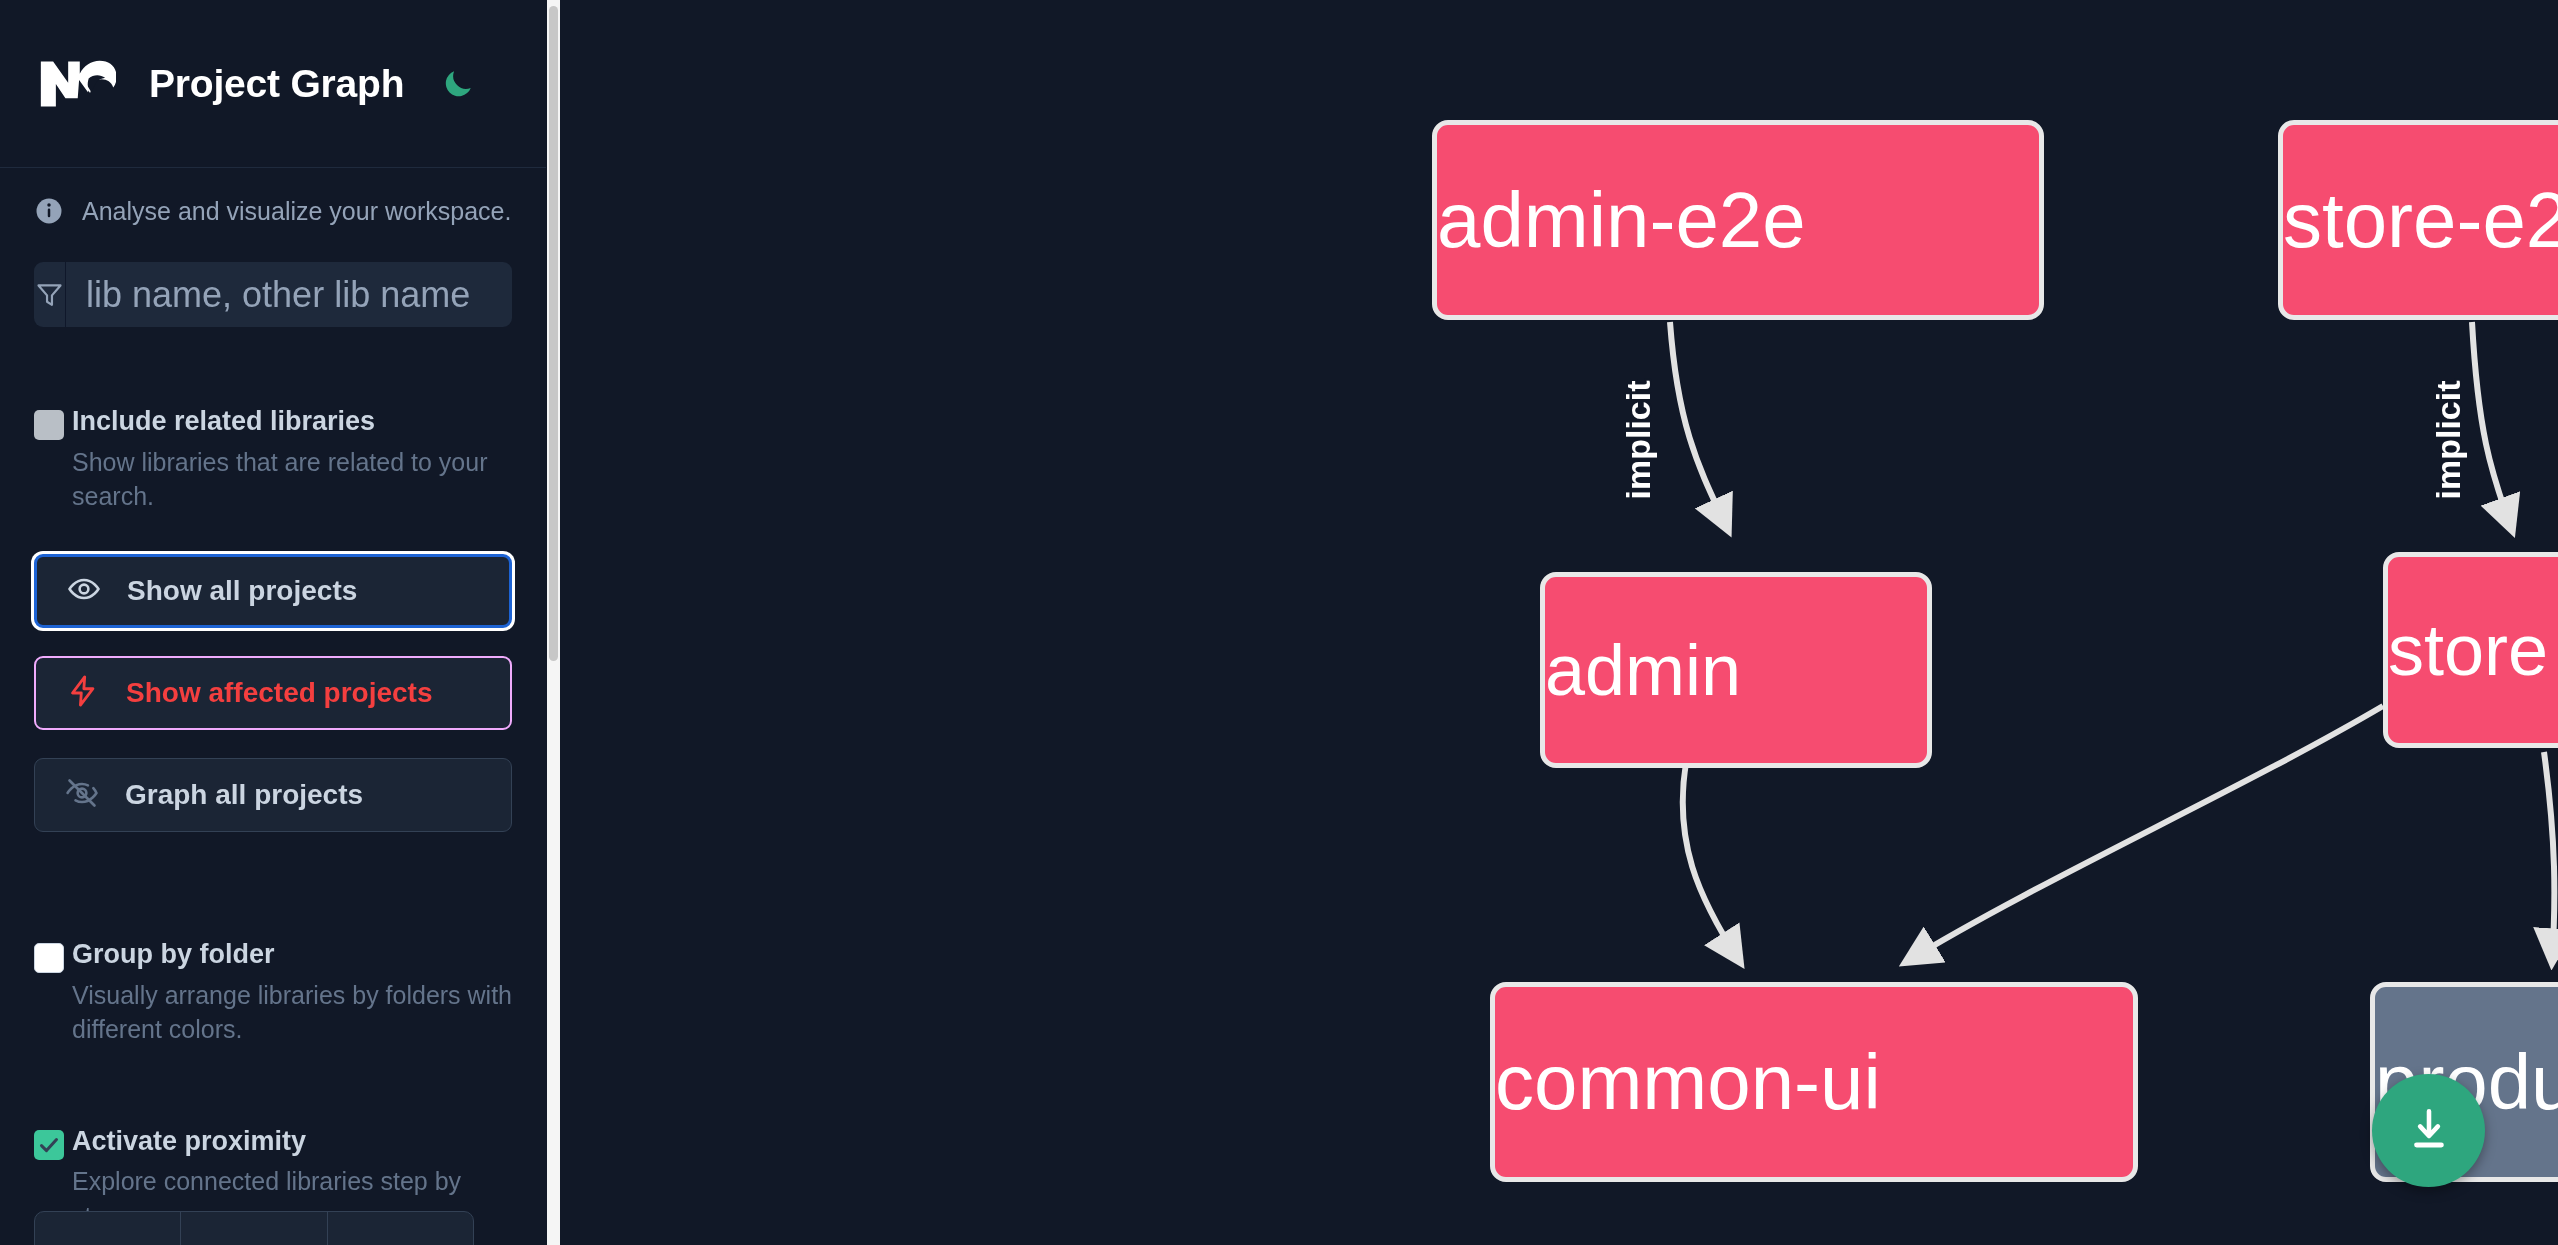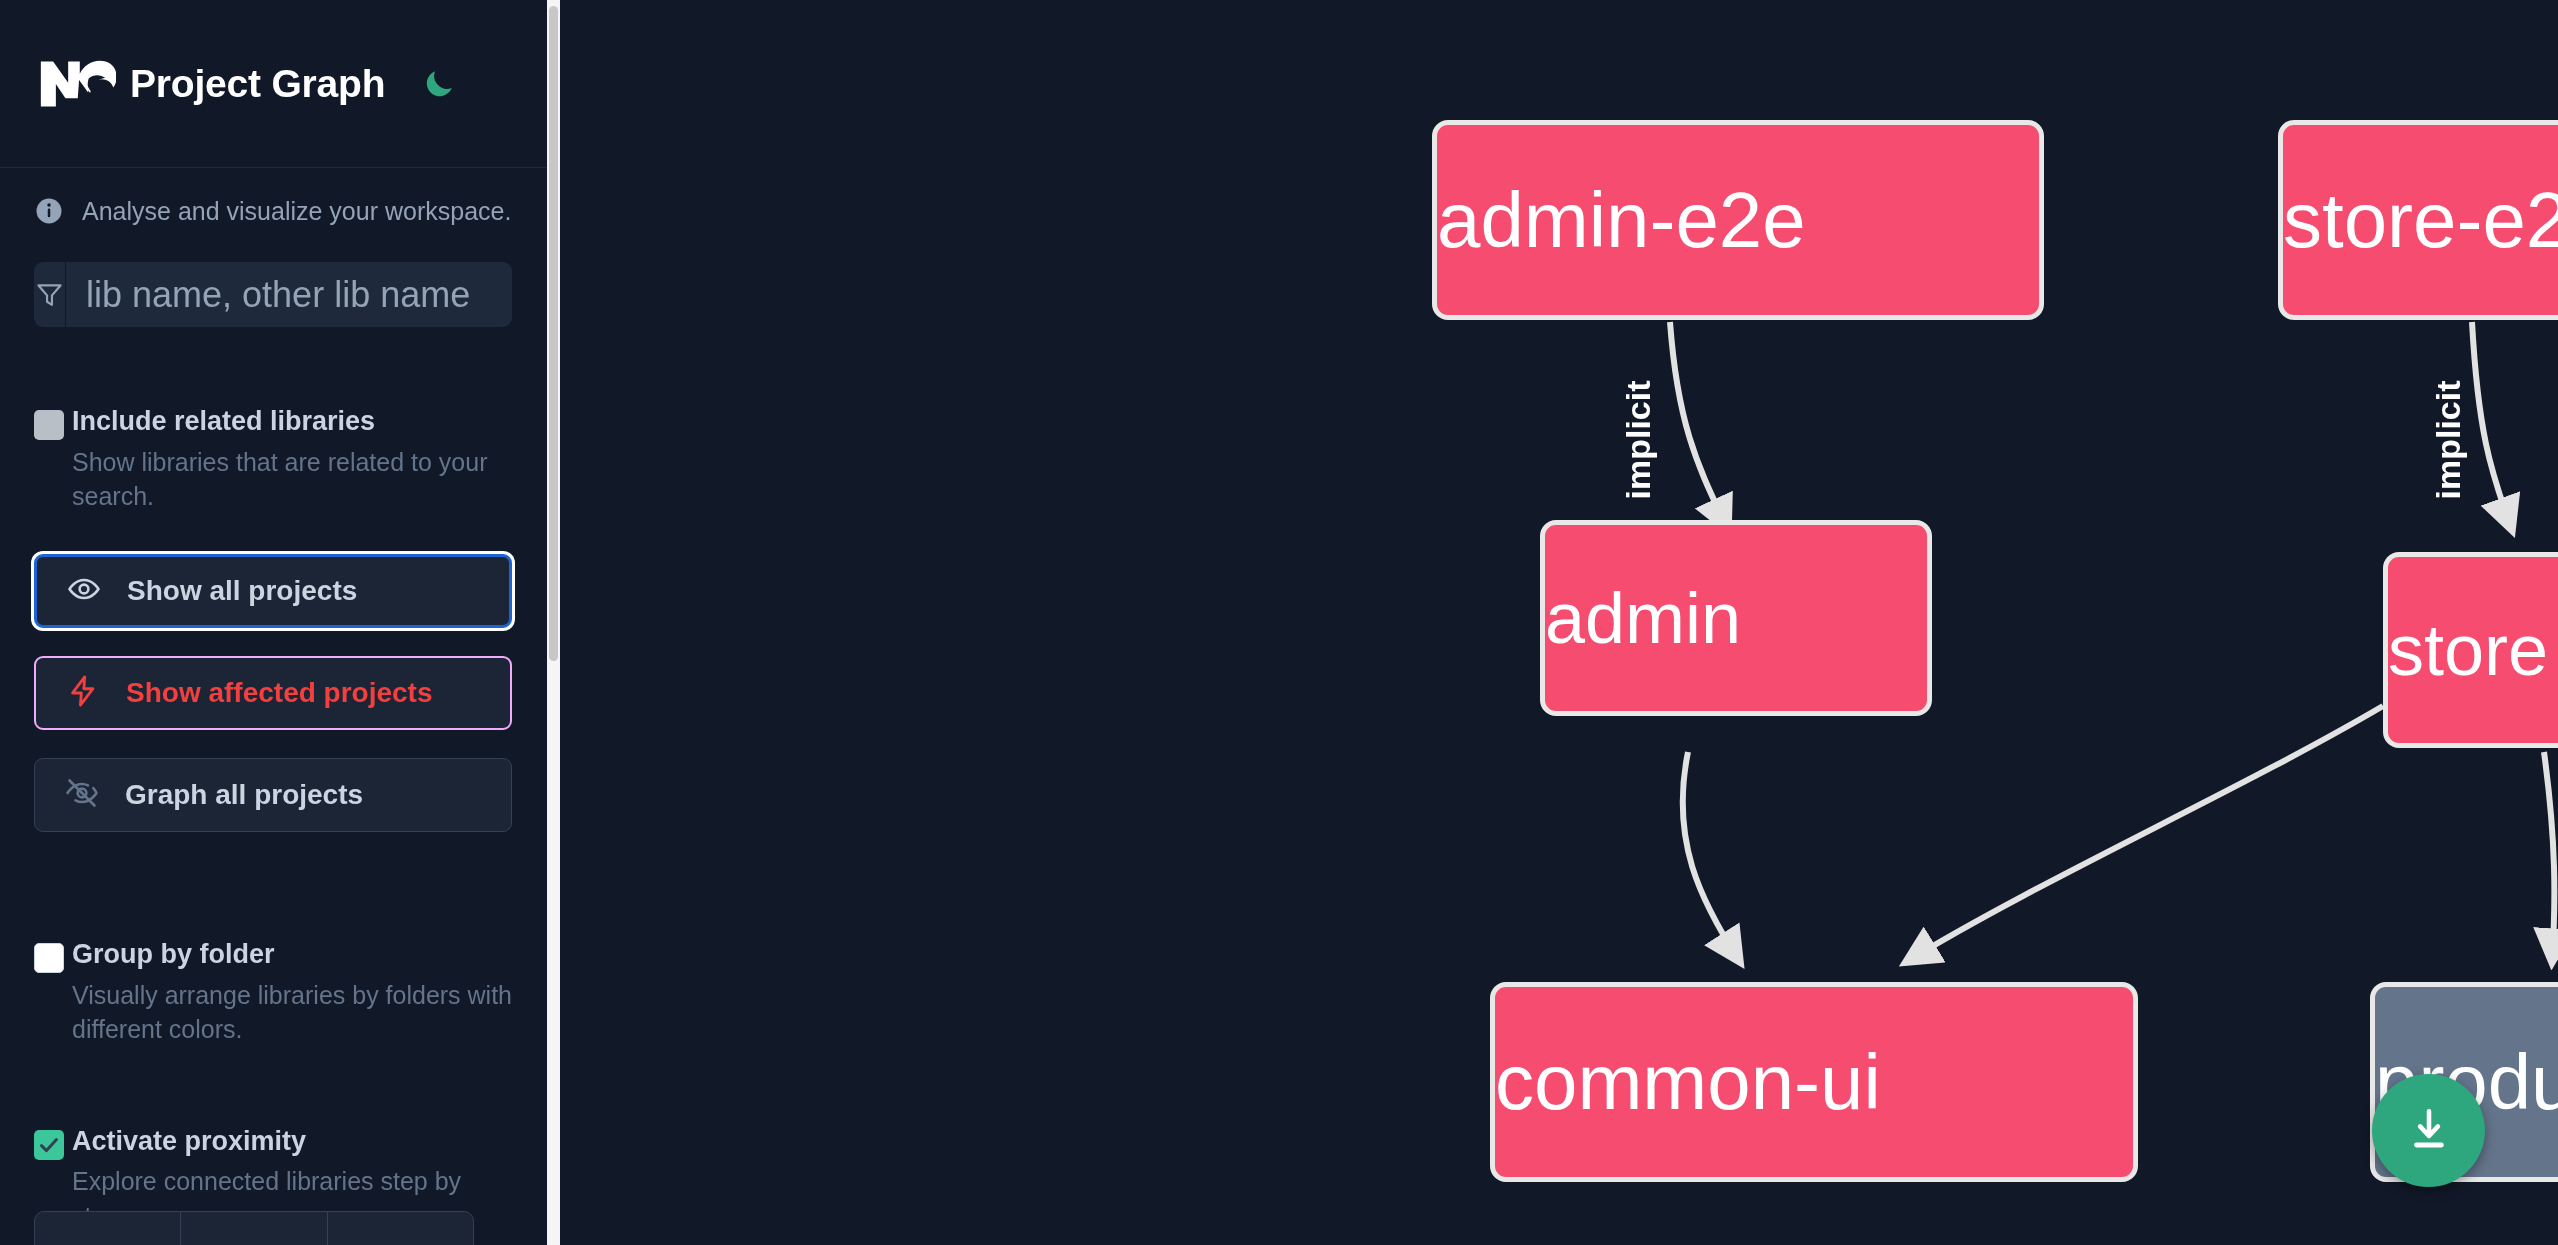--- a/index.html
+++ b/index.html
@@ -31,21 +31,21 @@
 
   .header {
     height: 168px;
     display: flex; align-items: center;
     padding: 0 34px;
     border-bottom: 1px solid #1f2a3d;
   }
   .nx-logo { width: 82px; height: 62px; flex: 0 0 82px; }
   .app-title {
     color: #ffffff; font-size: 39px; font-weight: 700;
-    margin-left: 14px; letter-spacing: -0.2px; white-space: nowrap;
+    margin-left: 33px; letter-spacing: -0.2px; white-space: nowrap;
   }
   .theme-toggle {
     margin-left: 34px; width: 40px; height: 40px; cursor: pointer;
     display: flex; align-items: center; justify-content: center;
   }
 
   .tagline-row {
     display: flex; align-items: center;
     padding: 28px 34px 0 34px;
     gap: 18px;
@@ -285,21 +285,21 @@
     </svg>
 
     <div class="node node-focus" style="left:872px;top:120px;width:612px;height:200px;">
       <span class="node-label" style="font-size:78px">admin-e2e</span>
     </div>
 
     <div class="node node-focus" style="left:1718px;top:120px;width:570px;height:200px;">
       <span class="node-label" style="font-size:78px">store-e2e</span>
     </div>
 
-    <div class="node node-focus" style="left:980px;top:520px;width:392px;height:196px;">
+    <div class="node node-focus" style="left:980px;top:572px;width:392px;height:196px;">
       <span class="node-label" style="font-size:72px">admin</span>
     </div>
 
     <div class="node node-focus" style="left:1823px;top:552px;width:348px;height:196px;">
       <span class="node-label" style="font-size:72px">store</span>
     </div>
 
     <div class="node node-focus" style="left:930px;top:982px;width:648px;height:200px;">
       <span class="node-label" style="font-size:78px">common-ui</span>
     </div>

